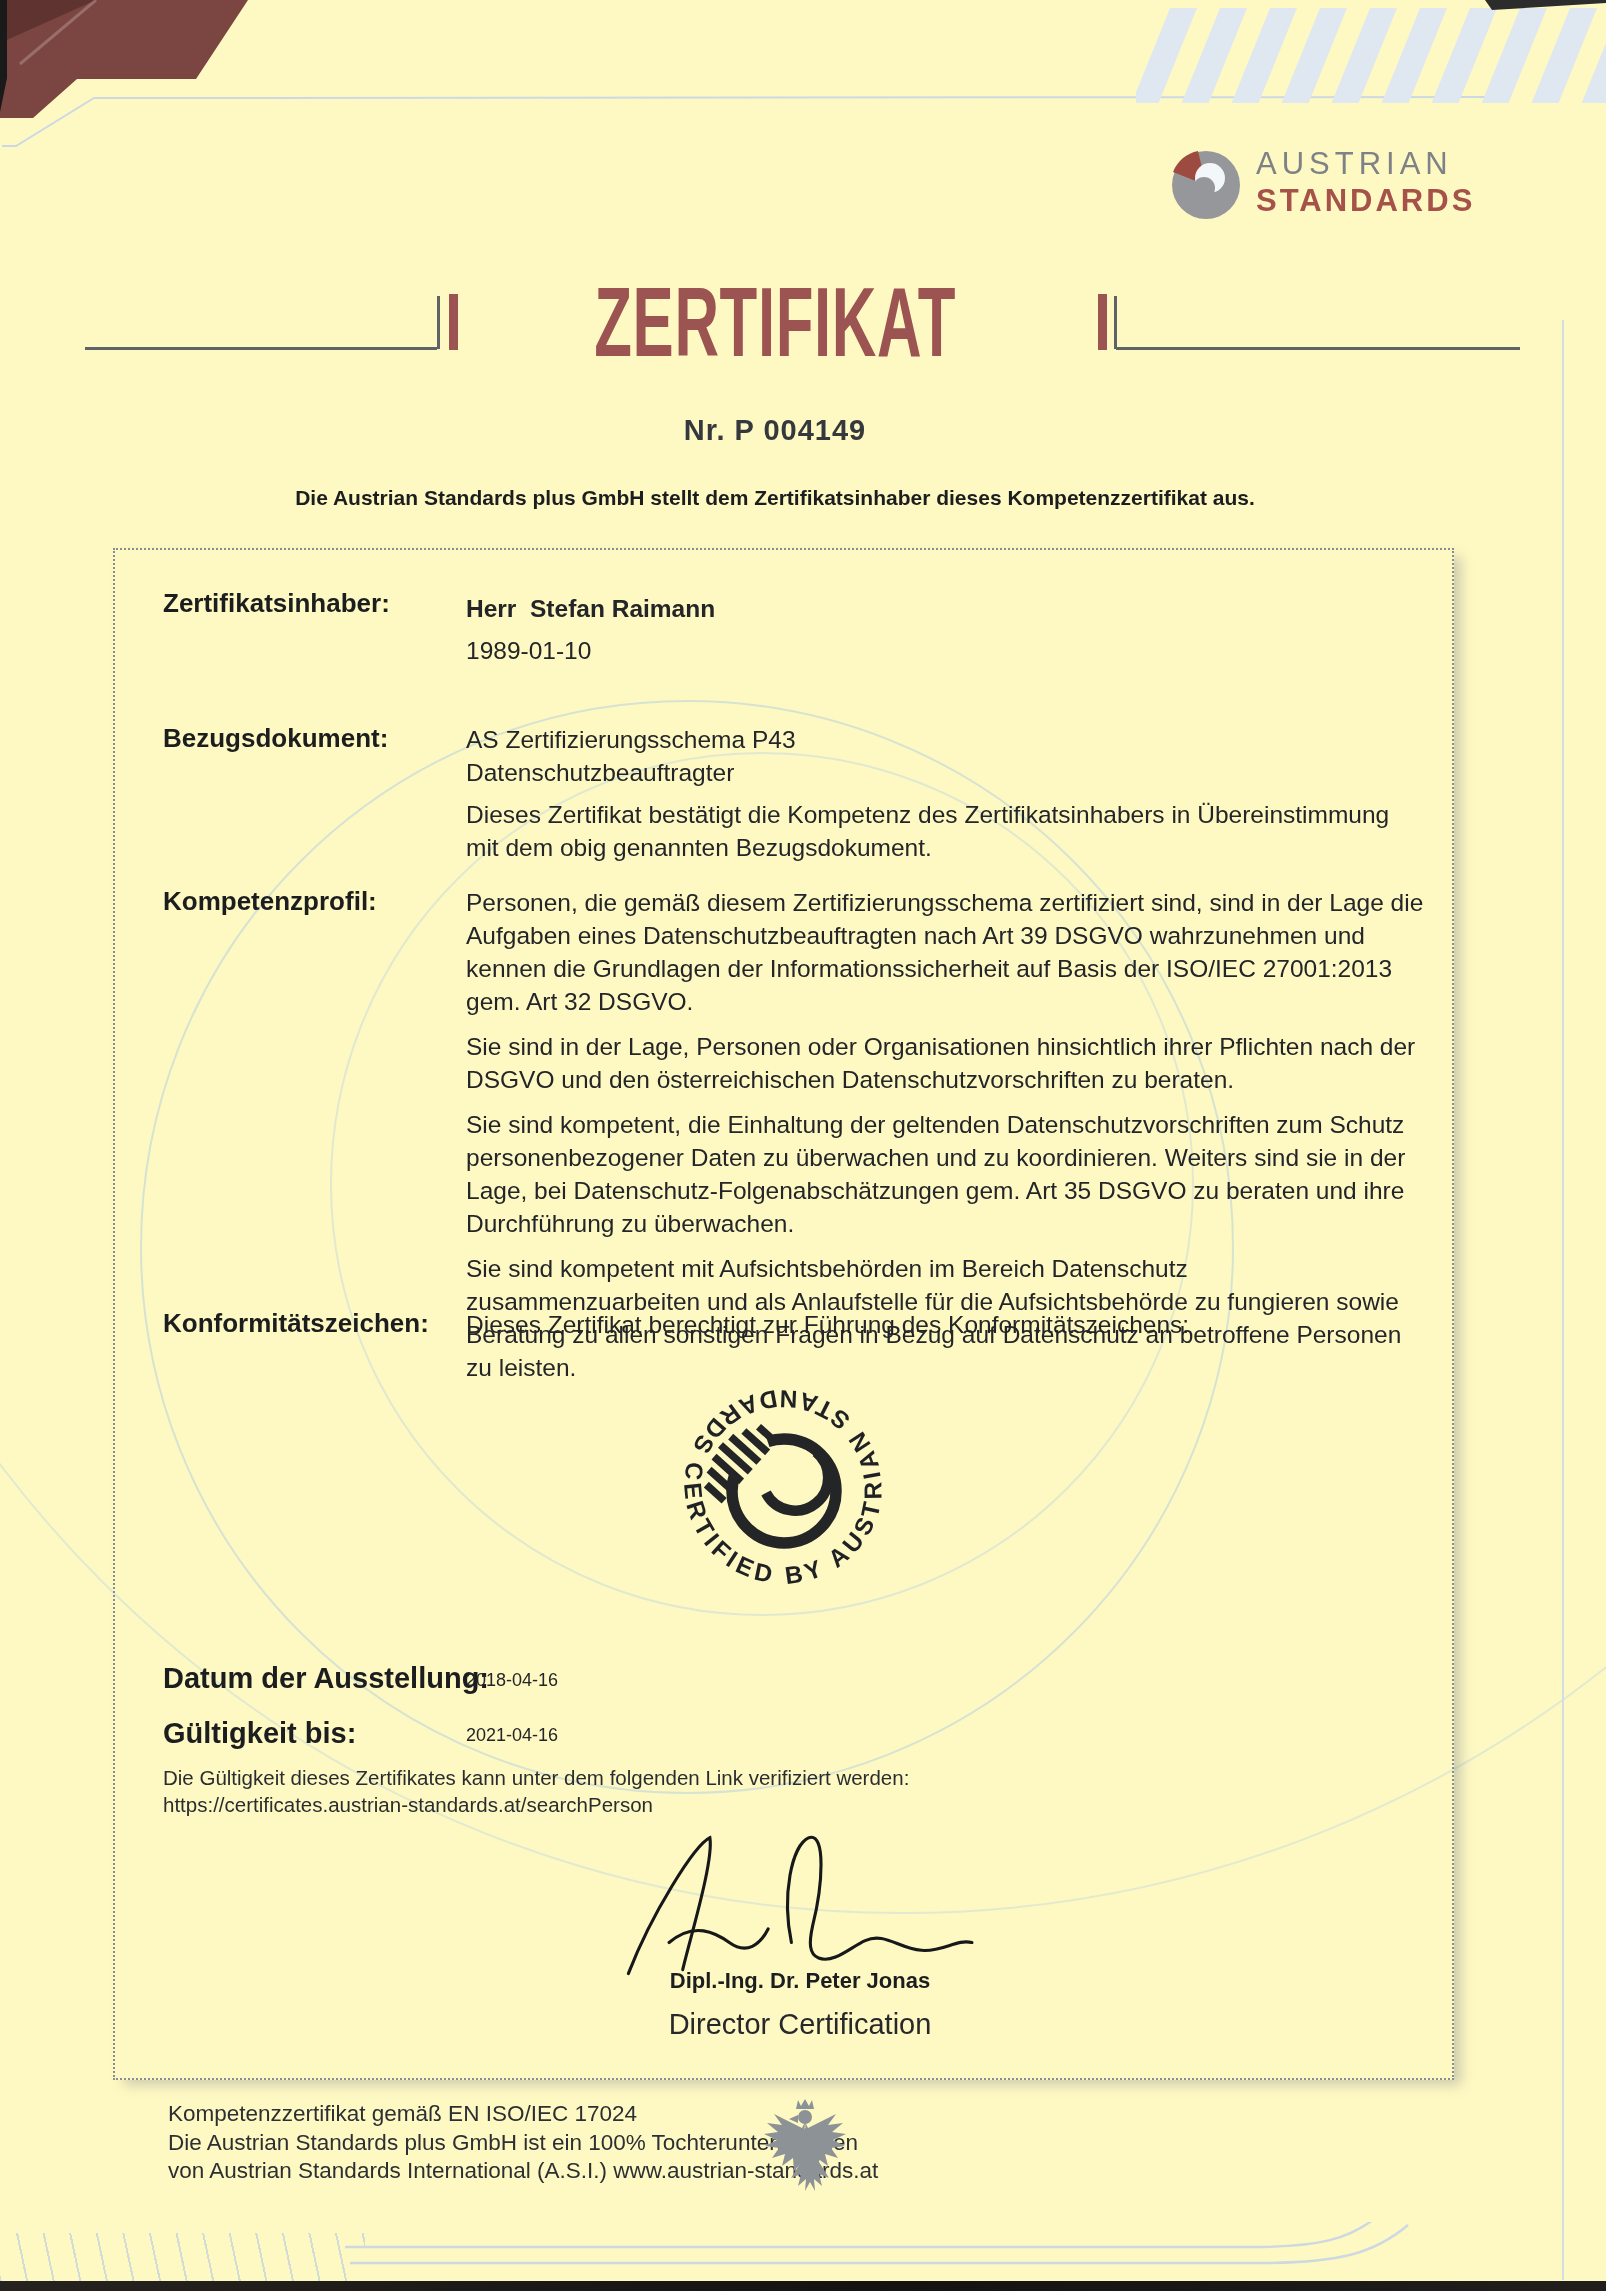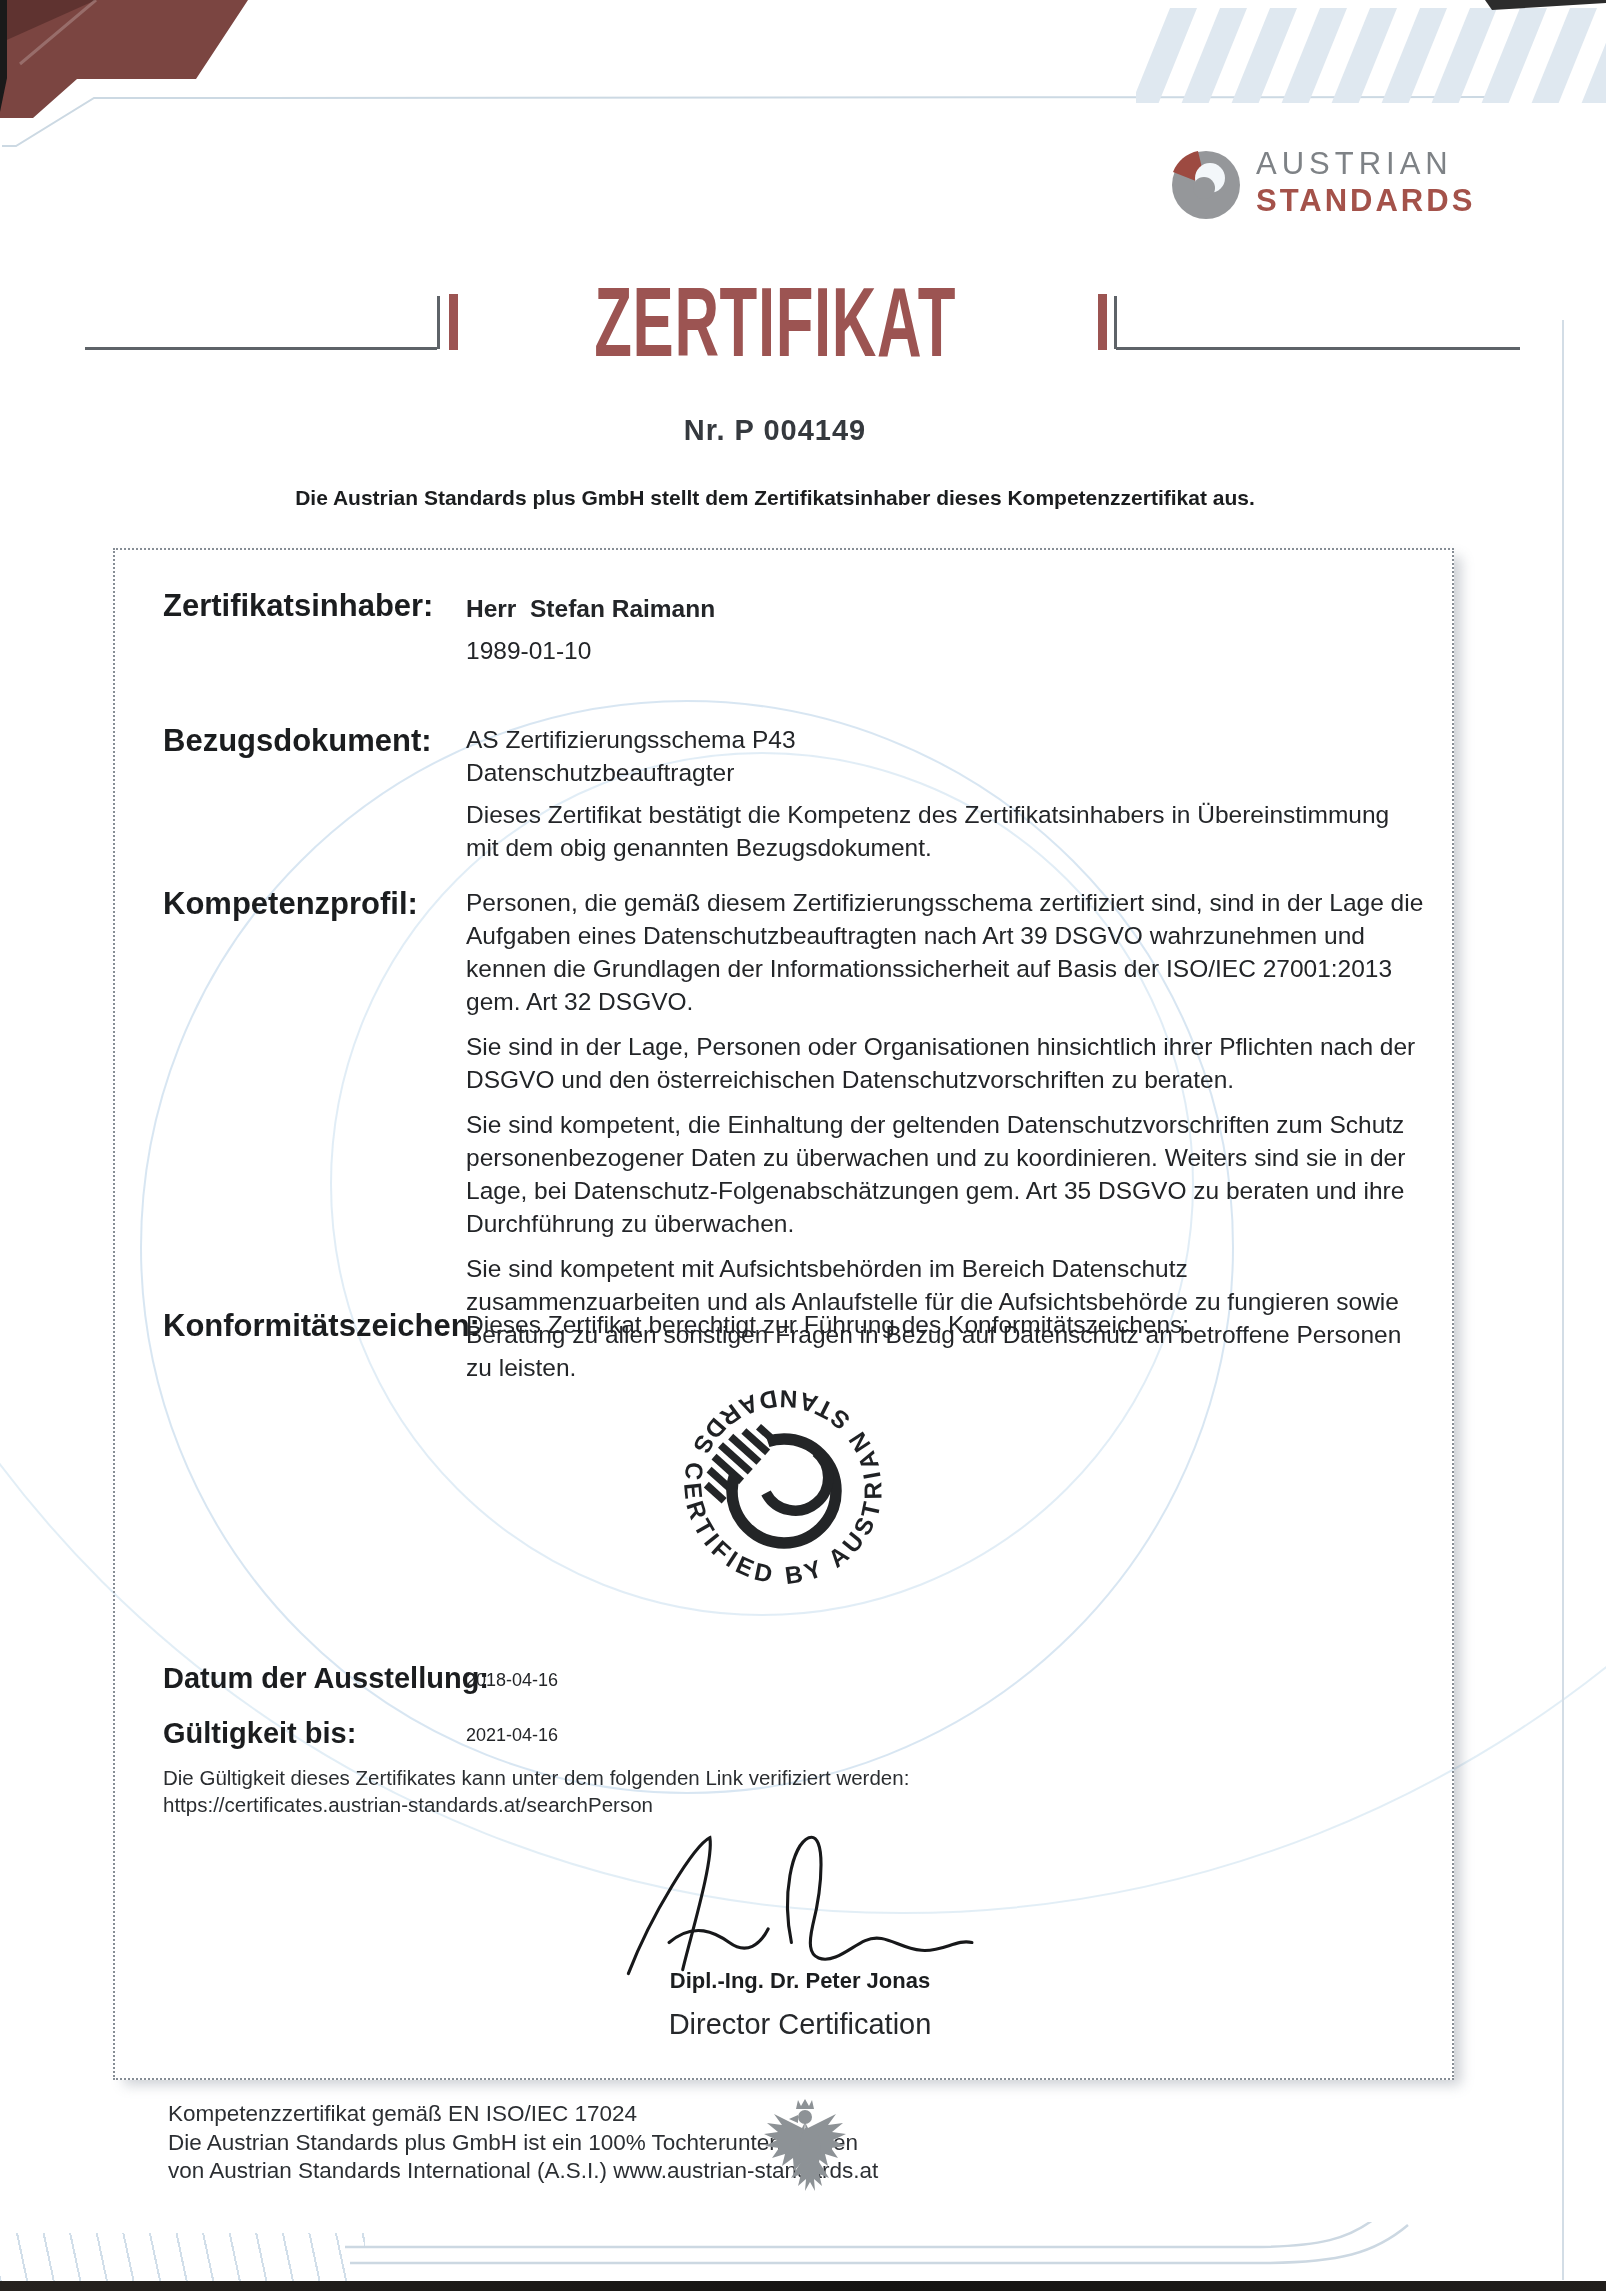--- a/index.html
+++ b/index.html
@@ -1,18 +1,18 @@
 <!DOCTYPE html>
 <html><head>
 <meta charset="utf-8">
 <style>
   html,body{margin:0;padding:0;background:#e8edf1;}
   .page{
     position:relative; width:1606px; height:2291px;
-    background:#ffffff; overflow:hidden;
+    background:#fef9c3; overflow:hidden;
     font-family:"Liberation Sans", sans-serif; color:#232528;
   }
   .abs{position:absolute;}
   
   .wm{position:absolute;border-radius:50%;pointer-events:none;}
   .wm1{left:140px;top:700px;width:1090px;height:1090px;border:2px solid rgba(168,200,226,.45);}
   .wm2{left:330px;top:752px;width:860px;height:860px;border:2px solid rgba(170,203,228,.35);}
   .wm3{left:-230px;top:-350px;width:2260px;height:2260px;border:2px solid rgba(172,205,230,.35);}
   
   .title-wrap{left:70px;top:273px;width:1410px;text-align:center;line-height:1;}
@@ -23,21 +23,21 @@
   .redbar{position:absolute;width:9px;background:#9c5452;top:294px;height:56px;}
   .cert-no{left:70px;top:414px;width:1410px;text-align:center;font-size:29px;font-weight:bold;color:#35393e;letter-spacing:1px;}
   .intro{left:70px;top:486px;width:1410px;text-align:center;font-size:21px;font-weight:bold;color:#1b1d1f;}
   
   .brand-top{left:1256px;top:146px;font-size:31px;letter-spacing:5px;color:#7e8286;}
   .brand-bottom{left:1256px;top:183px;font-size:31px;letter-spacing:3px;font-weight:bold;color:#a4524a;}
   
   .cert-box{left:113px;top:548px;width:1337px;height:1528px;
     border:2px dotted #868d95;
     box-shadow:9px 7px 12px -2px rgba(105,115,130,.33);}
-  .lbl{position:absolute;left:163px;font-weight:bold;font-size:31px;color:#1b1d1f;}
+  .lbl{position:absolute;left:163px;font-weight:bold;font-size:26px;color:#1b1d1f;}
   .val{position:absolute;left:466px;font-size:24.5px;color:#232528;width:958px;line-height:33px;}
   .val2{line-height:42px;}
   .para{margin:0 0 12px 0;}
   .biglbl{font-size:29px;}
   .bigval{font-size:18px;}
   .smallnote{position:absolute;left:163px;font-size:20.5px;line-height:27px;color:#2a2d30;}
   .sig-name{left:420px;top:1968px;width:760px;text-align:center;font-size:22px;font-weight:bold;color:#1b1d1f;}
   .sig-role{left:420px;top:2008px;width:760px;text-align:center;font-size:29px;color:#26282b;}
   .footer{left:168px;top:2100px;font-size:22.5px;line-height:28.5px;color:#2c2f33;}
   .pre{white-space:pre-wrap;}

